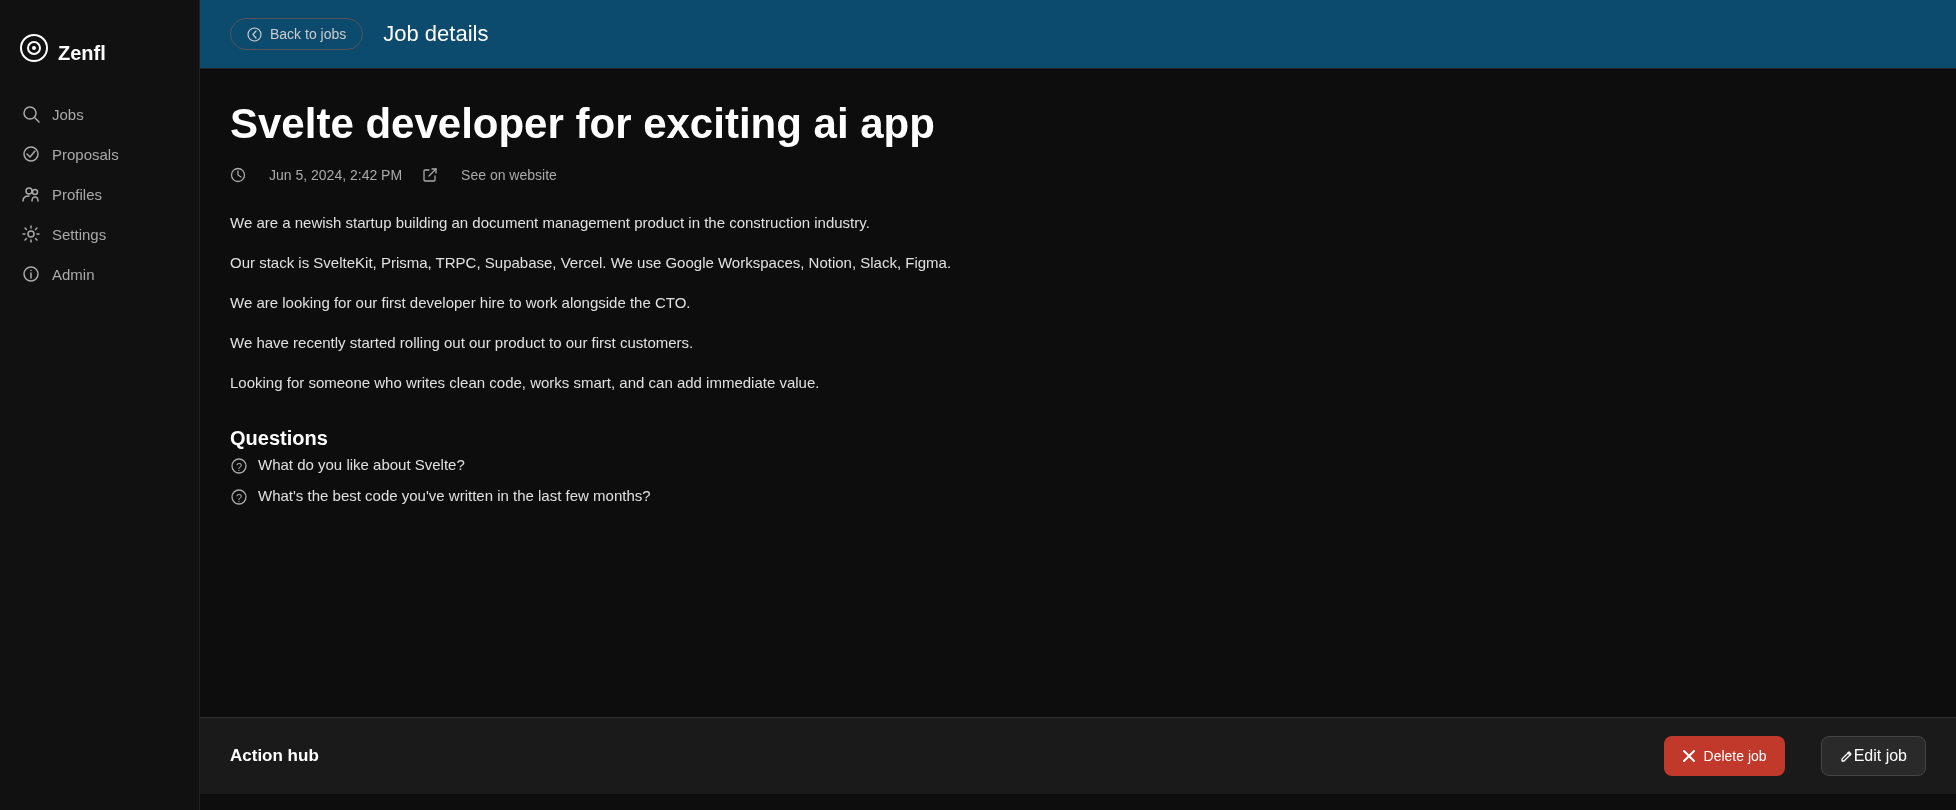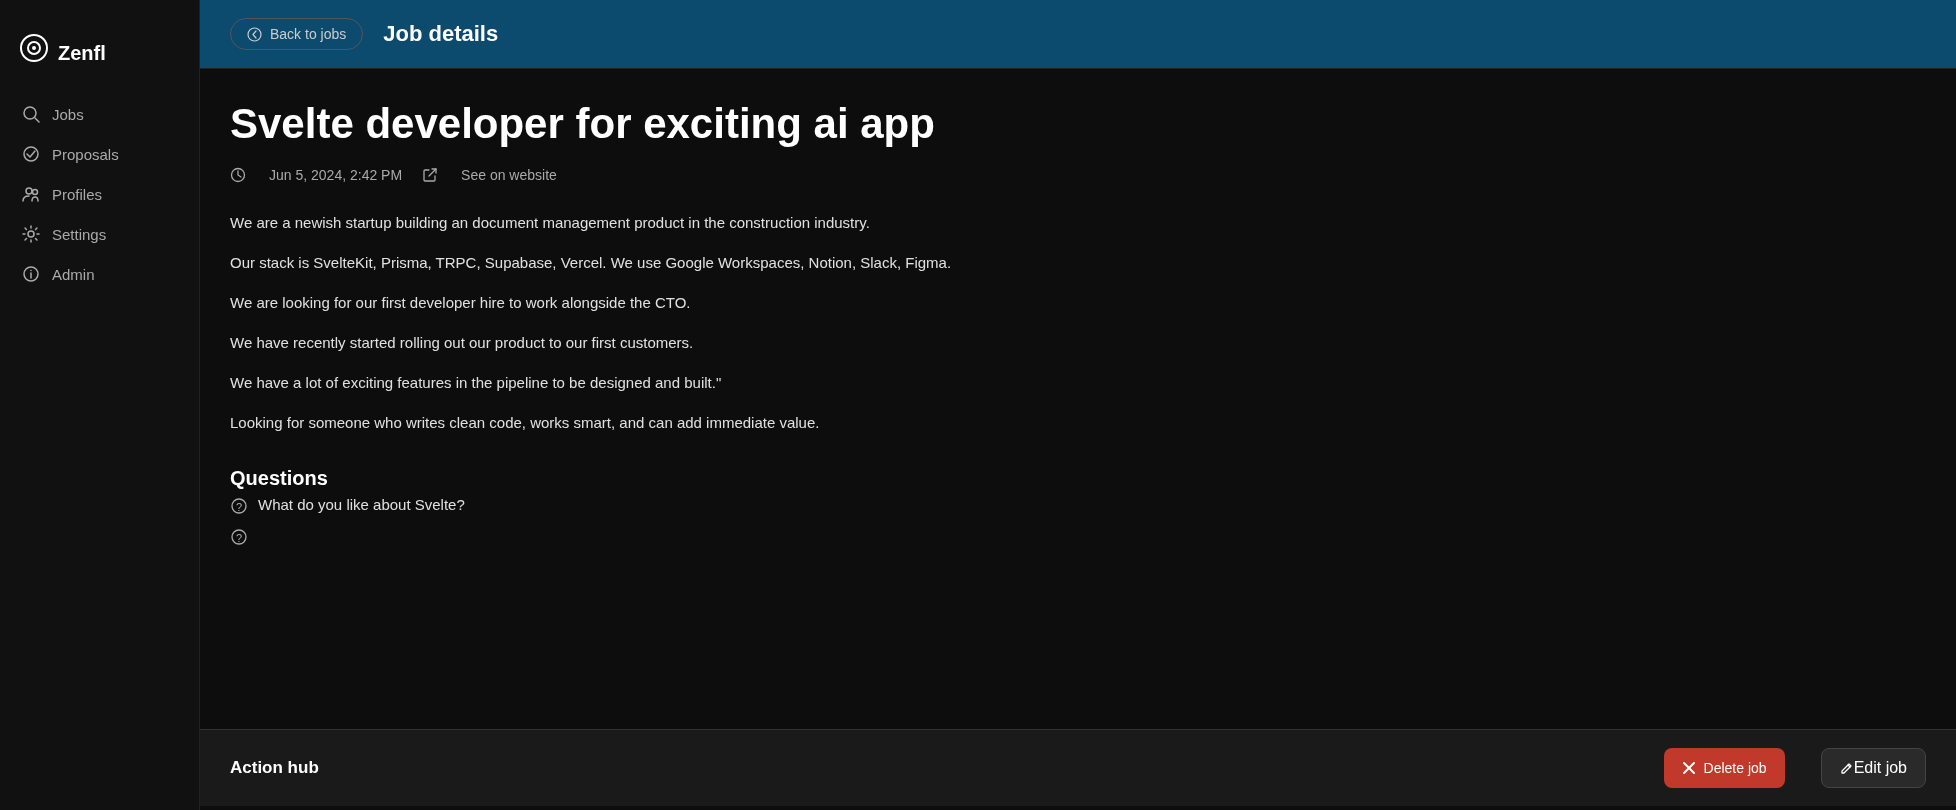--- a/index.html
+++ b/index.html
@@ -93,21 +93,21 @@
       border-radius: 20px;
       padding: 7px 16px;
       cursor: pointer;
       color: #ccc;
       font-size: 14px;
       background: transparent;
       white-space: nowrap;
     }
     .header-title {
       font-size: 22px;
-      font-weight: 700;
+      font-weight: 400;
       color: #ffffff;
       text-align: right;
     }
 
     
     .content {
       padding: 30px 30px 120px 30px;
       max-width: 900px;
     }
     .job-title {
@@ -168,21 +168,21 @@
       color: #e0e0e0;
     }
     .question-icon {
       flex-shrink: 0;
       margin-top: 1px;
     }
 
     
     .action-hub {
       position: fixed;
-      bottom: 4px;
+      bottom: 16px;
       left: 200px;
       right: 0;
       background: #1a1a1a;
       border-top: 1px solid #333;
       padding: 18px 30px;
       display: flex;
       align-items: center;
       justify-content: space-between;
     }
     .action-hub-title {
@@ -323,39 +323,39 @@
         </svg>
         <a href="#">See on website</a>
       </div>
     </div>
 
     <div class="job-description">
       <p>We are a newish startup building an document management product in the construction industry.</p>
       <p>Our stack is SvelteKit, Prisma, TRPC, Supabase, Vercel. We use Google Workspaces, Notion, Slack, Figma.</p>
       <p>We are looking for our first developer hire to work alongside the CTO.</p>
       <p>We have recently started rolling out our product to our first customers.</p>
-      <p>We have a lot of exciting features in the pipeline to be designed and built."</p>
       <p>Looking for someone who writes clean code, works smart, and can add immediate value.</p>
     </div>
 
     <div>
       <div class="section-title">Questions</div>
       <div class="questions-list">
         <div class="question-item">
           <svg class="question-icon" width="18" height="18" viewBox="0 0 18 18" fill="none">
             <circle cx="9" cy="9" r="7" stroke="#aaa" stroke-width="1.3"></circle>
             <text x="9" y="13.5" text-anchor="middle" fill="#aaa" font-size="11" font-family="sans-serif">?</text>
           </svg>
           <span>What do you like about Svelte?</span>
         </div>
         <div class="question-item">
           <svg class="question-icon" width="18" height="18" viewBox="0 0 18 18" fill="none">
             <circle cx="9" cy="9" r="7" stroke="#aaa" stroke-width="1.3"></circle>
             <text x="9" y="13.5" text-anchor="middle" fill="#aaa" font-size="11" font-family="sans-serif">?</text>
           </svg>
+          <span>What's the best code you've written in the last few months?</span>
         </div>
       </div>
     </div>
   </div>
 
   <div class="action-hub">
     <span class="action-hub-title">Action hub</span>
     <div class="action-buttons">
       <button class="btn-delete">
         <svg width="14" height="14" viewBox="0 0 14 14" fill="none">

